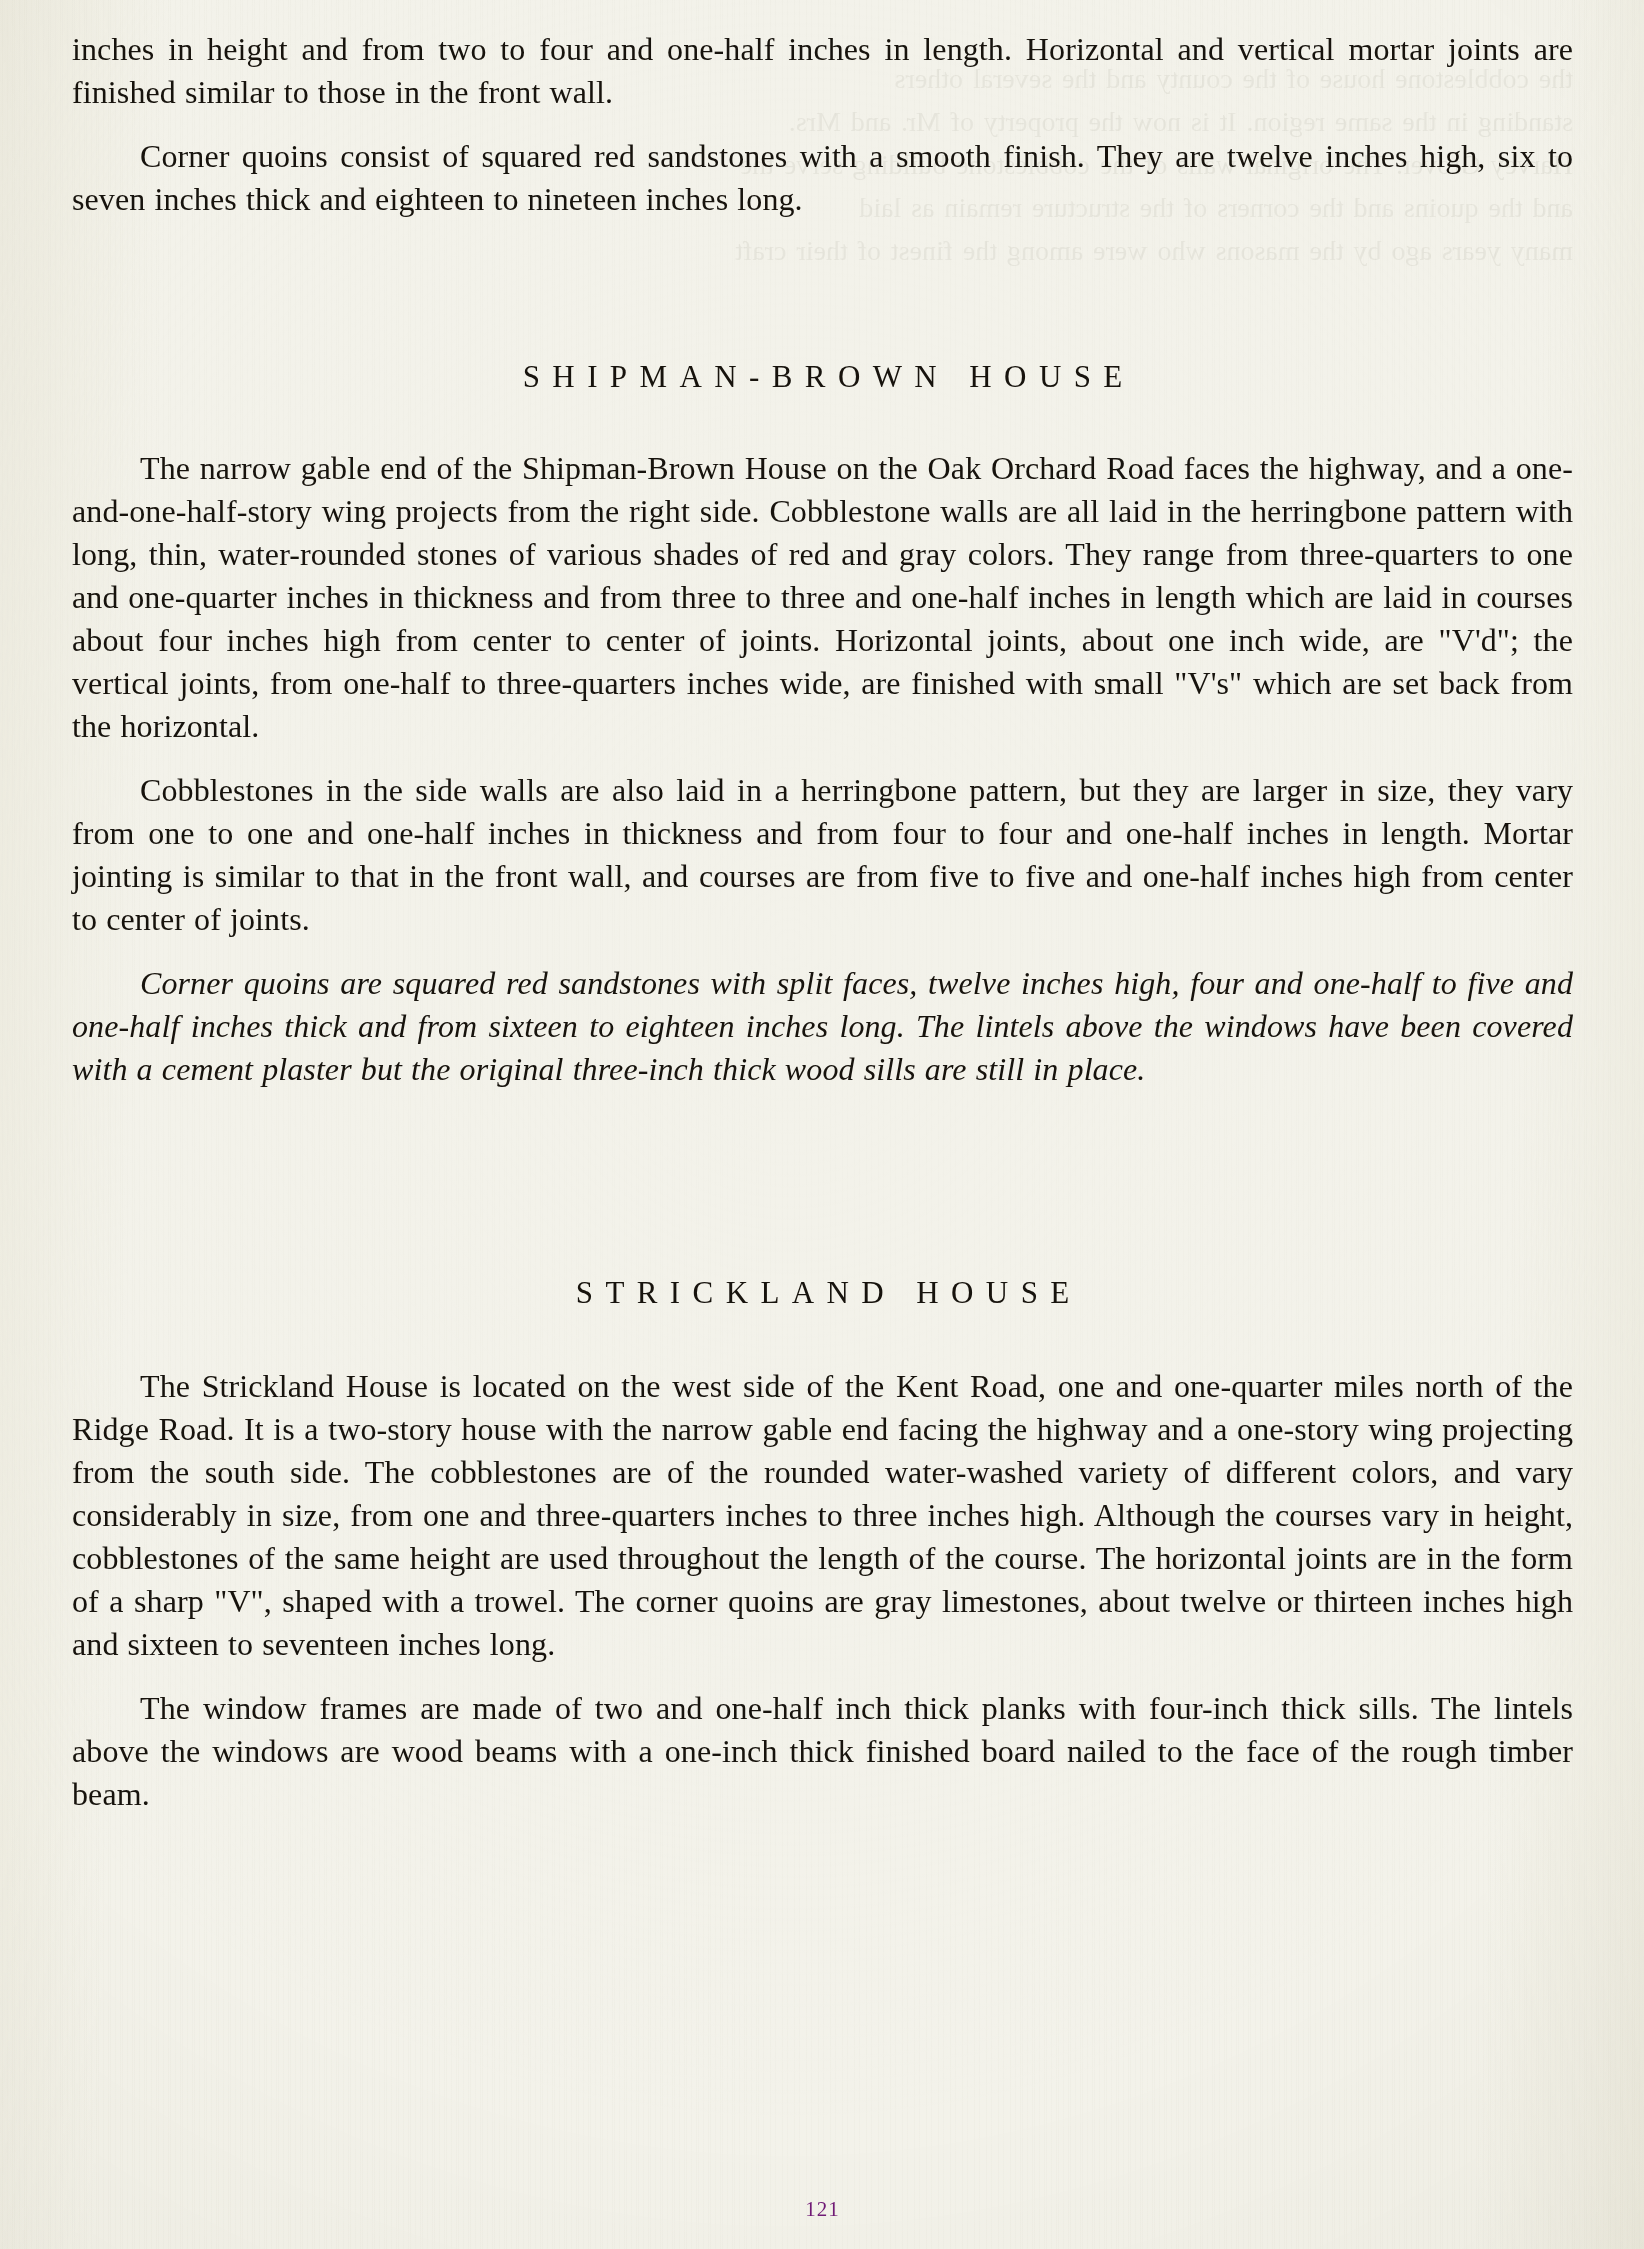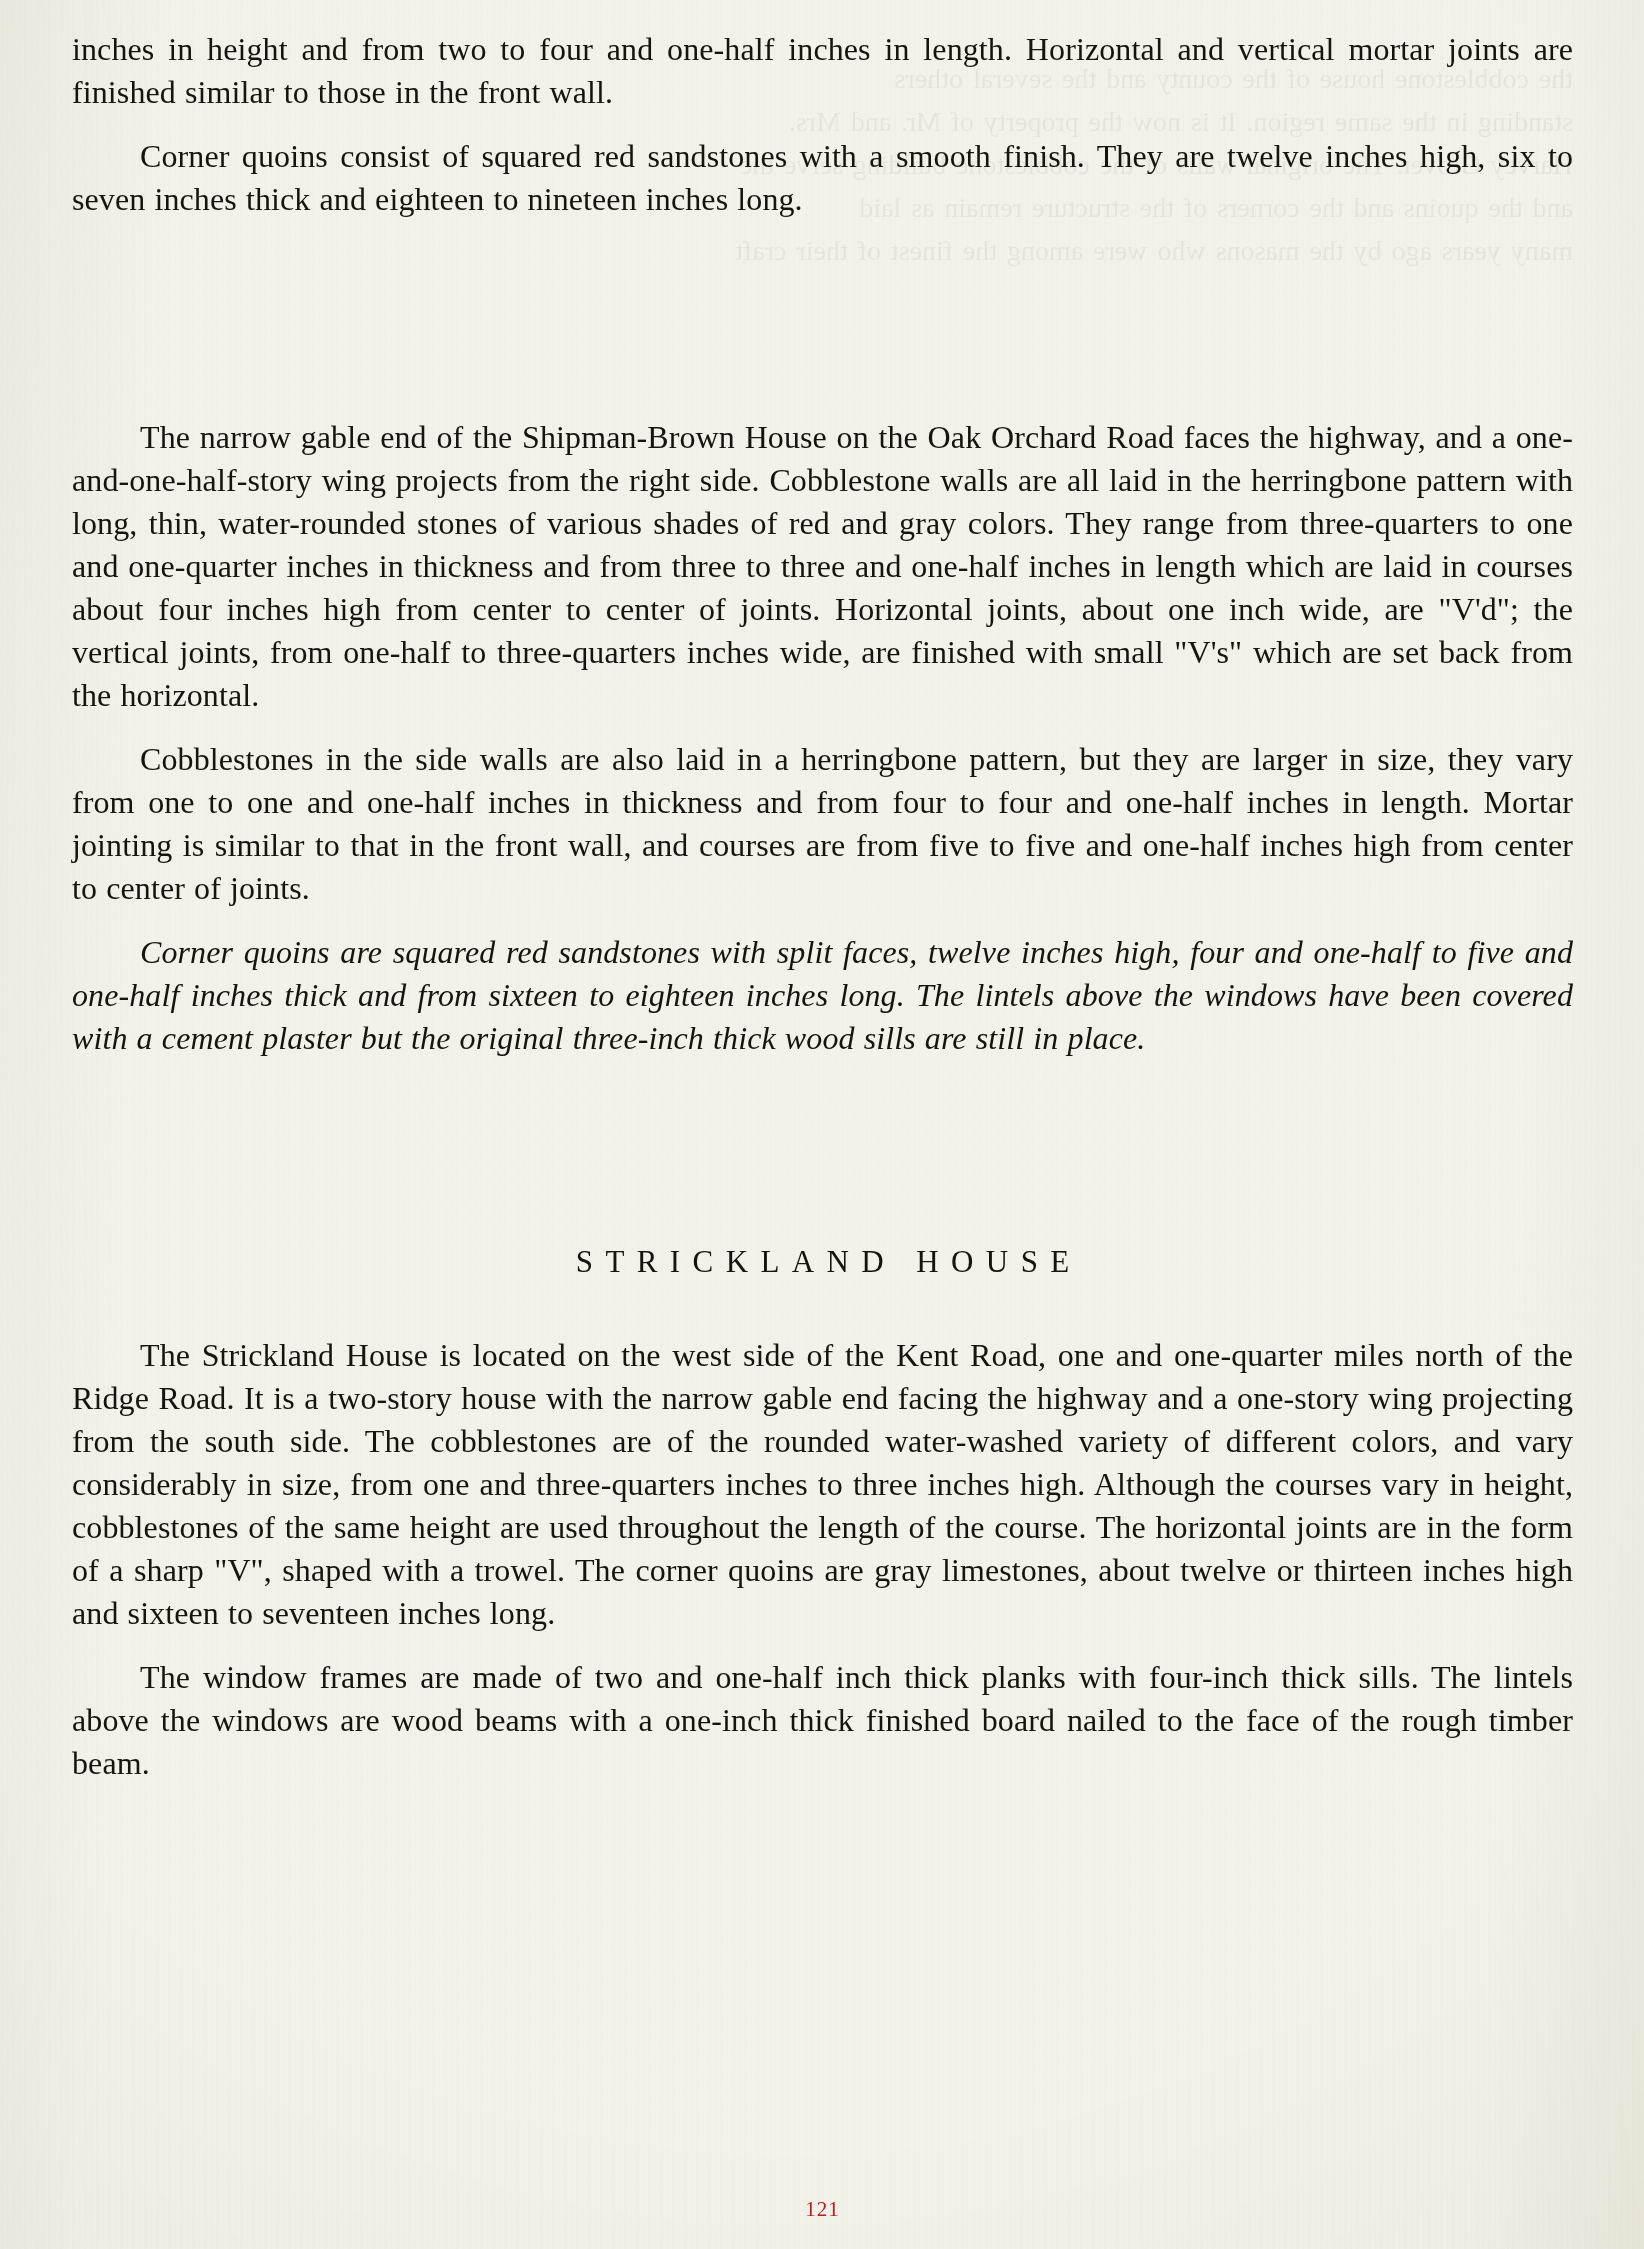--- a/index.html
+++ b/index.html
@@ -107,21 +107,21 @@
   }
 
   #page-number {
     position: absolute;
     left: 0;
     right: 0;
     bottom: 28px;
     text-align: center;
     font-size: 21px;
     letter-spacing: 1px;
-    color: #b91c1c;
+    color: #701a75;
   }
 
   
   .gap-before-shipman { height: 119px; }
   .gap-after-shipman  { height: 55px; }
   .gap-before-strickland { height: 167px; }
   .gap-after-strickland  { height: 57px; }
   .gap-top { height: 28px; }
 </style>
 </head>
@@ -142,20 +142,23 @@
   <div id="column">
 
     <div class="gap-top"></div>
 
     <p class="para cont">inches in height and from two to four and one-half inches in length. Horizontal and vertical mortar joints are finished similar to those in the front wall.</p>
 
     <p class="para">Corner quoins consist of squared red sandstones with a smooth finish. They are twelve inches high, six to seven inches thick and eighteen to nineteen inches long.</p>
 
     <div class="gap-before-shipman"></div>
 
+    <div class="heading-block">
+      <h2 class="section-heading">SHIPMAN-BROWN HOUSE</h2>
+    </div>
 
     <div class="gap-after-shipman"></div>
 
     <p class="para">The narrow gable end of the Shipman-Brown House on the Oak Orchard Road faces the highway, and a one-and-one-half-story wing projects from the right side. Cobblestone walls are all laid in the herringbone pattern with long, thin, water-rounded stones of various shades of red and gray colors. They range from three-quarters to one and one-quarter inches in thickness and from three to three and one-half inches in length which are laid in courses about four inches high from center to center of joints. Horizontal joints, about one inch wide, are "V'd"; the vertical joints, from one-half to three-quarters inches wide, are finished with small "V's" which are set back from the horizontal.</p>
 
     <p class="para">Cobblestones in the side walls are also laid in a herringbone pattern, but they are larger in size, they vary from one to one and one-half inches in thickness and from four to four and one-half inches in length. Mortar jointing is similar to that in the front wall, and courses are from five to five and one-half inches high from center to center of joints.</p>
 
     <p class="para tight">Corner quoins are squared red sandstones with split faces, twelve inches high, four and one-half to five and one-half inches thick and from sixteen to eighteen inches long. The lintels above the windows have been covered with a cement plaster but the original three-inch thick wood sills are still in place.</p>
 
     <div class="gap-before-strickland"></div>

